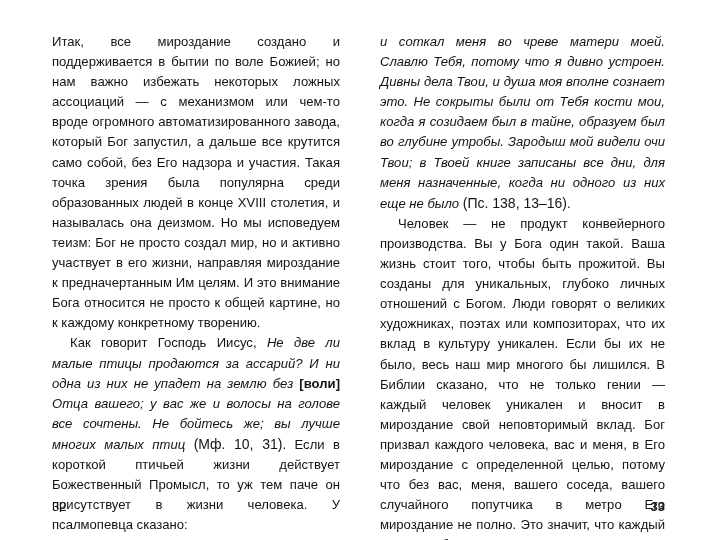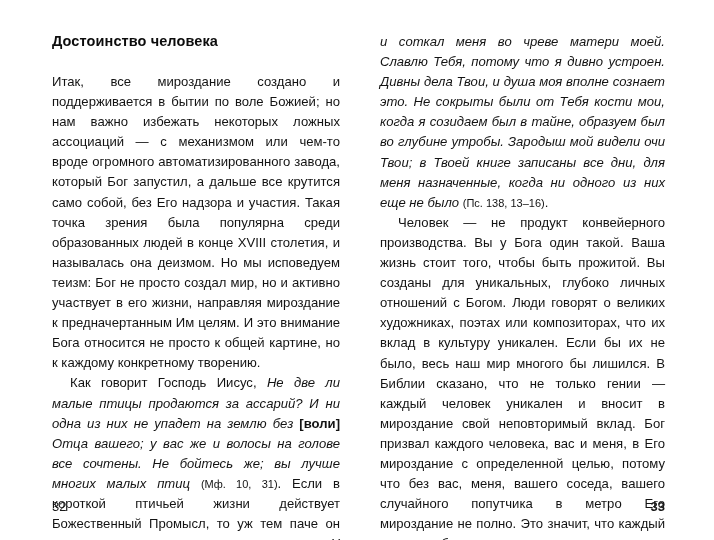--- a/index.html
+++ b/index.html
@@ -61,39 +61,38 @@
   }
   .scripture {
     font-style: italic;
   }
   .upright {
     font-style: normal;
     font-weight: bold;
   }
   .cite {
     font-style: normal;
-    font-size: 11px;
+    font-size: 14px;
   }
   .folio {
     position: absolute;
     bottom: 27px;
     font-size: 13px;
     line-height: 13px;
     color: #1a1a1a;
   }
   .folio-left  { left: 52px; }
   .folio-right { right: 49px; font-weight: bold; }
 </style>
 </head>
 <body>
 
 <div class="spread">
 
   <div class="page page-left">
-    <h1 class="chapter-title">Достоинство человека</h1>
 
     <div class="body-col">
       <p id="left-p1"><span>Итак, все мироздание создано и поддерживается в бытии по воле Божией; но нам важно избежать некоторых ложных ассоциаций — с механизмом или чем-то вроде огромного автоматизированного завода, который Бог запустил, а дальше все крутится само собой, без Его надзора и участия. Такая точка зрения была популярна среди образованных людей в конце XVIII столетия, и называлась она деизмом. Но мы исповедуем теизм: Бог не просто создал мир, но и активно участвует в его жизни, направляя мироздание к предначертанным Им целям. И это внимание Бога относится не просто к общей картине, но к каждому конкретному творению.</span></p>
       <p class="indent" id="left-p2"><span>Как говорит Господь Иисус, </span><span class="scripture">Не две ли малые птицы продаются за ассарий? И ни одна из них не упадет на землю без </span><span class="scripture upright">[воли]</span><span class="scripture"> Отца вашего; у вас же и волосы на голове все сочтены. Не бойтесь же; вы лучше многих малых птиц</span><span> </span><span class="cite">(Мф. 10, 31)</span><span>. Если в короткой птичьей жизни действует Божественный Промысл, то уж тем паче он присутствует в жизни человека. У псалмопевца сказано: </span></p>
     </div>
 
     <div class="folio folio-left">32</div>
   </div>
 
   <div class="page page-right">

